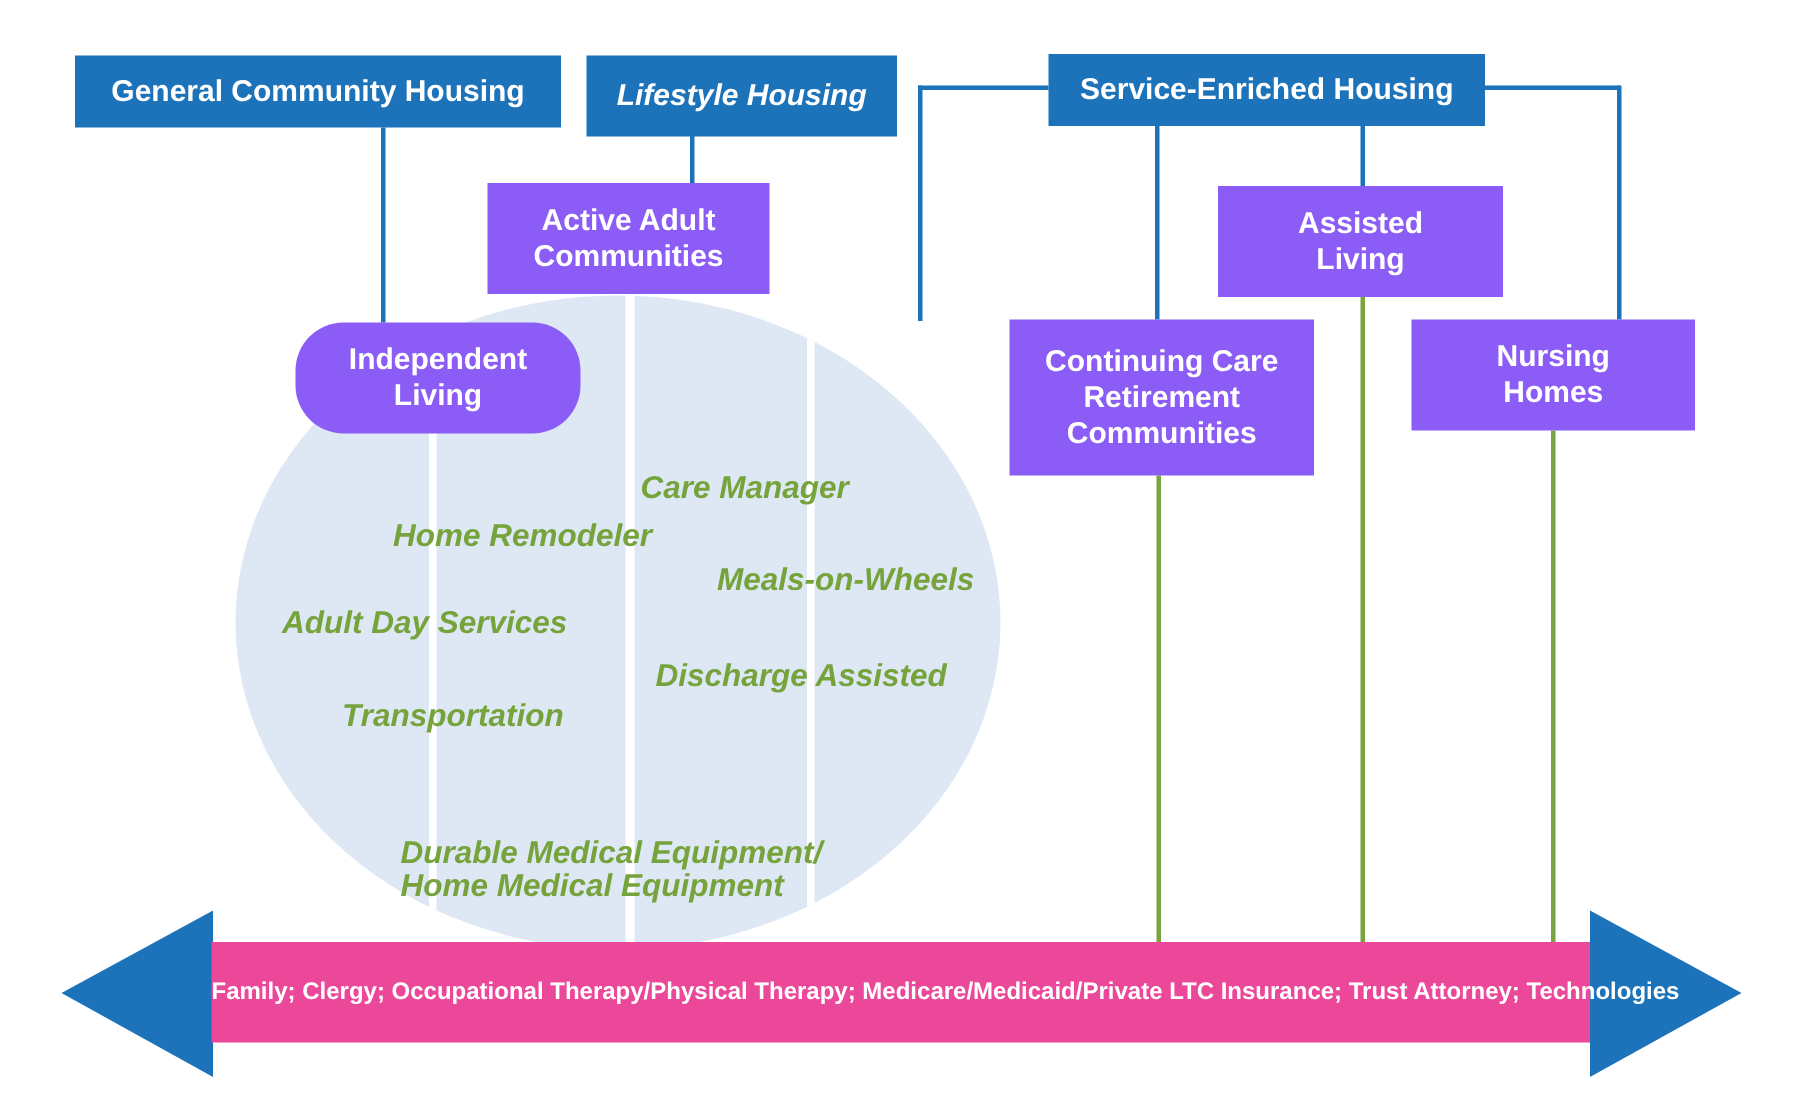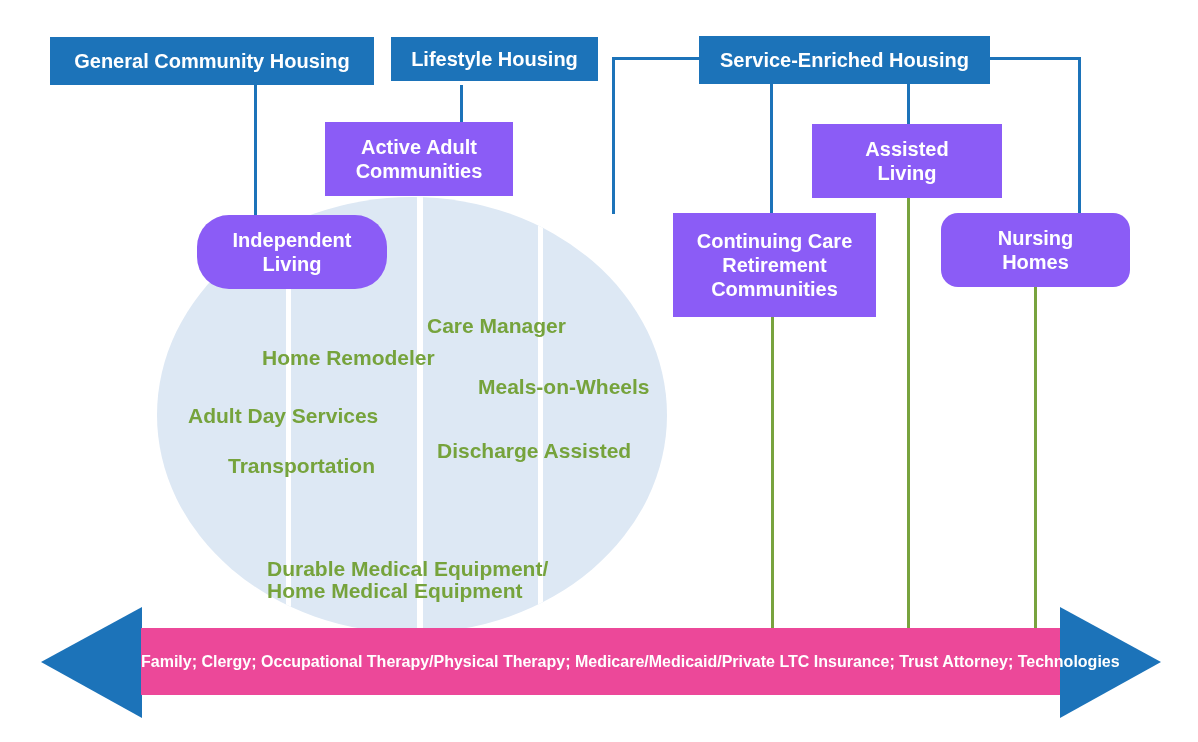--- a/index.html
+++ b/index.html
@@ -26,21 +26,21 @@
   .line.greenln{background:#78A33E;}
   #ellipse{
     position:absolute;left:157px;top:197px;width:510px;height:436px;
     background:#DDE8F4;border-radius:50%;
     overflow:hidden;z-index:0;
   }
   .divider{position:absolute;top:0;bottom:0;background:#ffffff;}
   .svc{
     position:absolute;z-index:2;
     color:#76A33C;font-weight:bold;font-size:21px;
-    white-space:pre-line;line-height:22px;
+    white-space:pre-line;line-height:22px;font-style:italic;
   }
   .arrow-shaft{
     position:absolute;left:141px;top:628px;width:919px;height:67px;
     background:#ec4899;z-index:1;
     display:flex;align-items:center;justify-content:flex-start;
   }
   .arrow-shaft .arrow-label{
     color:#ffffff;font-weight:bold;font-size:16px;
     white-space:nowrap;text-align:center;
   }
@@ -86,33 +86,33 @@
   <div class="arrow-head right"></div>
   <div class="arrow-shaft">
     <span class="arrow-label">Family; Clergy; Occupational Therapy/Physical Therapy; Medicare/Medicaid/Private LTC Insurance; Trust Attorney; Technologies</span>
   </div>
 
   <div class="svc" style="left:427px;top:315px;">Care Manager</div>
   <div class="svc" style="left:262px;top:347px;">Home Remodeler</div>
   <div class="svc" style="left:478px;top:376px;">Meals-on-Wheels</div>
   <div class="svc" style="left:188px;top:405px;">Adult Day Services</div>
   <div class="svc" style="left:437px;top:440px;">Discharge Assisted</div>
-  <div class="svc" style="left:228px;top:455px;">Transportation</div>
+  <div class="svc" style="left:228px;top:467px;">Transportation</div>
   <div class="svc" style="left:267px;top:558px;">Durable Medical Equipment/
 Home Medical Equipment</div>
 
   <div class="box blue" style="left:50px;top:37px;width:324px;height:48px;">General Community Housing</div>
-  <div class="box blue" style="left:391px;top:37px;width:207px;height:44px;">Lifestyle Housing</div>
+  <div class="box blue" style="left:391px;top:37px;width:207px;height:54px;font-style:italic;">Lifestyle Housing</div>
   <div class="box blue" style="left:699px;top:36px;width:291px;height:48px;">Service-Enriched Housing</div>
 
   <div class="box green" style="left:325px;top:122px;width:188px;height:74px;">Active Adult
 Communities</div>
   <div class="box green" style="left:197px;top:215px;width:190px;height:74px;border-radius:32px;">Independent
 Living</div>
   <div class="box green" style="left:673px;top:213px;width:203px;height:104px;">Continuing Care
 Retirement
 Communities</div>
   <div class="box green" style="left:812px;top:124px;width:190px;height:74px;">Assisted
 Living</div>
-  <div class="box green" style="left:941px;top:213px;width:189px;height:74px;border-radius:17px;">Nursing
+  <div class="box green" style="left:941px;top:213px;width:189px;height:74px;">Nursing
 Homes</div>
 
 </div>
 
 </body></html>

